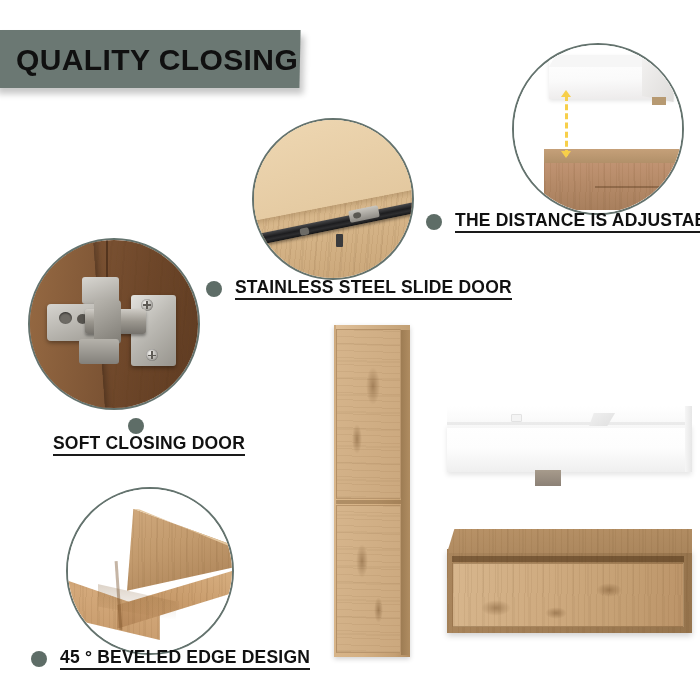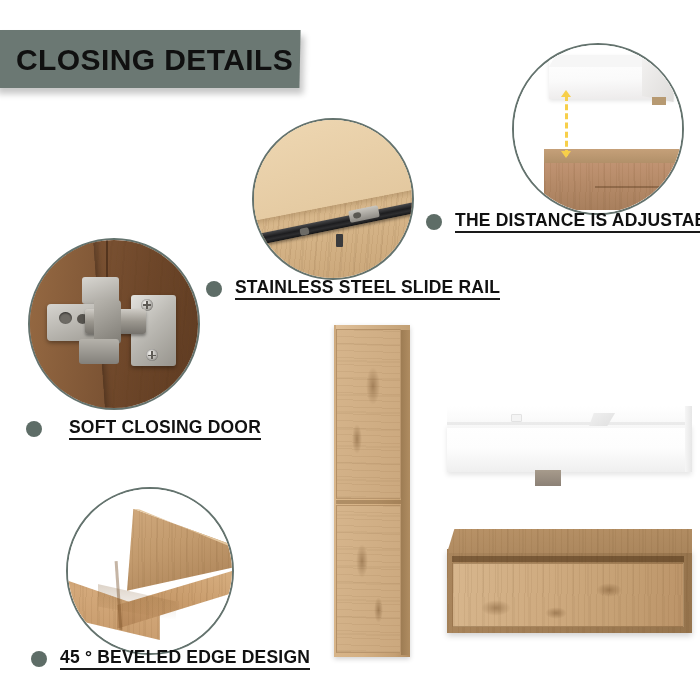--- a/index.html
+++ b/index.html
@@ -365,21 +365,21 @@
     background:radial-gradient(ellipse at 50% 50%, rgba(90,55,20,.38), rgba(90,55,20,0) 70%);
     pointer-events:none;
   }
 </style>
 </head>
 <body>
 
 <div id="stage">
 
   <div class="banner"></div>
-  <div class="banner-text">CLOSING DETAILS</div>
+  <div class="banner-text">QUALITY CLOSING</div>
 
   <div class="inset" id="inset-rail">
     <div class="inset-inner">
       <div class="bg"></div>
       <div class="wood-grain"></div>
       <div class="top-panel"></div>
       <div class="rail"></div>
       <div class="rail-head"></div>
       <div class="rail-clip"></div>
       <div class="rail-stud"></div>
@@ -404,21 +404,21 @@
     </div>
   </div>
 
   <div class="caption" style="left:426px;top:211px;">
     <span class="bullet"></span>
     <span class="cap-text" style="margin-left:13px;">THE DISTANCE IS ADJUSTABLE</span>
   </div>
 
   <div class="caption" style="left:206px;top:278px;">
     <span class="bullet"></span>
-    <span class="cap-text" style="margin-left:13px;">STAINLESS STEEL SLIDE RAIL</span>
+    <span class="cap-text" style="margin-left:13px;">STAINLESS STEEL SLIDE DOOR</span>
   </div>
 
   <div class="inset" id="inset-hinge">
     <div class="inset-inner">
       <div class="bg"></div>
       <div class="wood-grain"></div>
       <div class="panel-edge"></div>
       <div class="panel-line"></div>
       <div class="plate"></div>
       <div class="screw s1"></div>
@@ -426,21 +426,21 @@
       <div class="top-tab"></div>
       <div class="cup"></div>
       <div class="cup-hole"></div>
       <div class="cup-hole2"></div>
       <div class="arm"></div>
       <div class="knuckle"></div>
       <div class="low-tab"></div>
     </div>
   </div>
 
-  <div class="caption" style="left:26px;top:418px;">
+  <div class="caption" style="left:26px;top:418px;flex-direction:column;">
     <span class="bullet"></span>
     <span class="cap-text" style="margin-left:27px;">SOFT CLOSING DOOR</span>
   </div>
 
   <div class="inset" id="inset-bevel">
     <div class="inset-inner">
       <div class="bg"></div>
       <div class="board-left">
         <div class="grain-fine"></div>
       </div>

